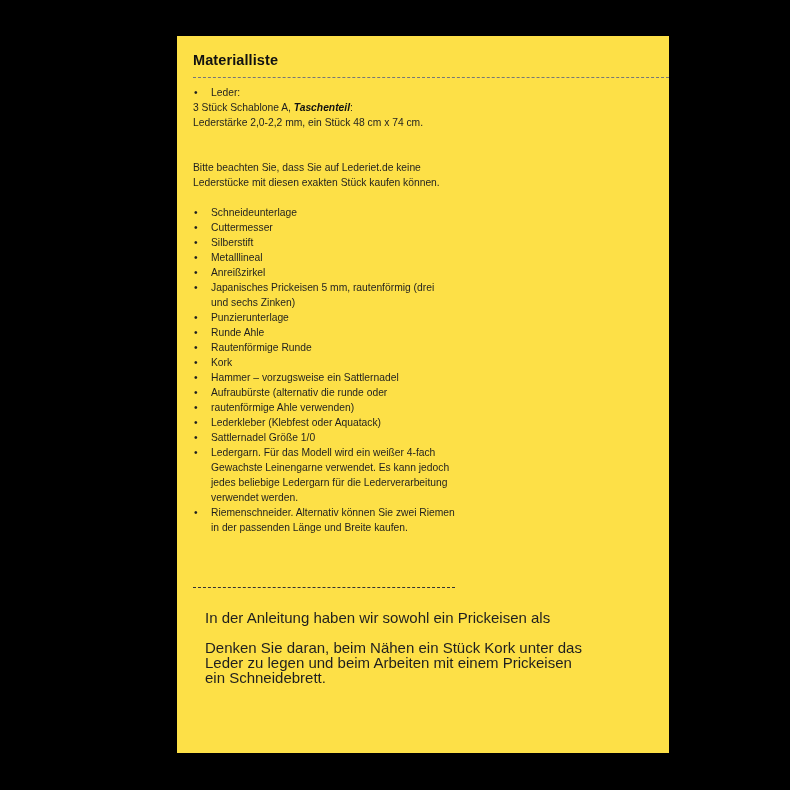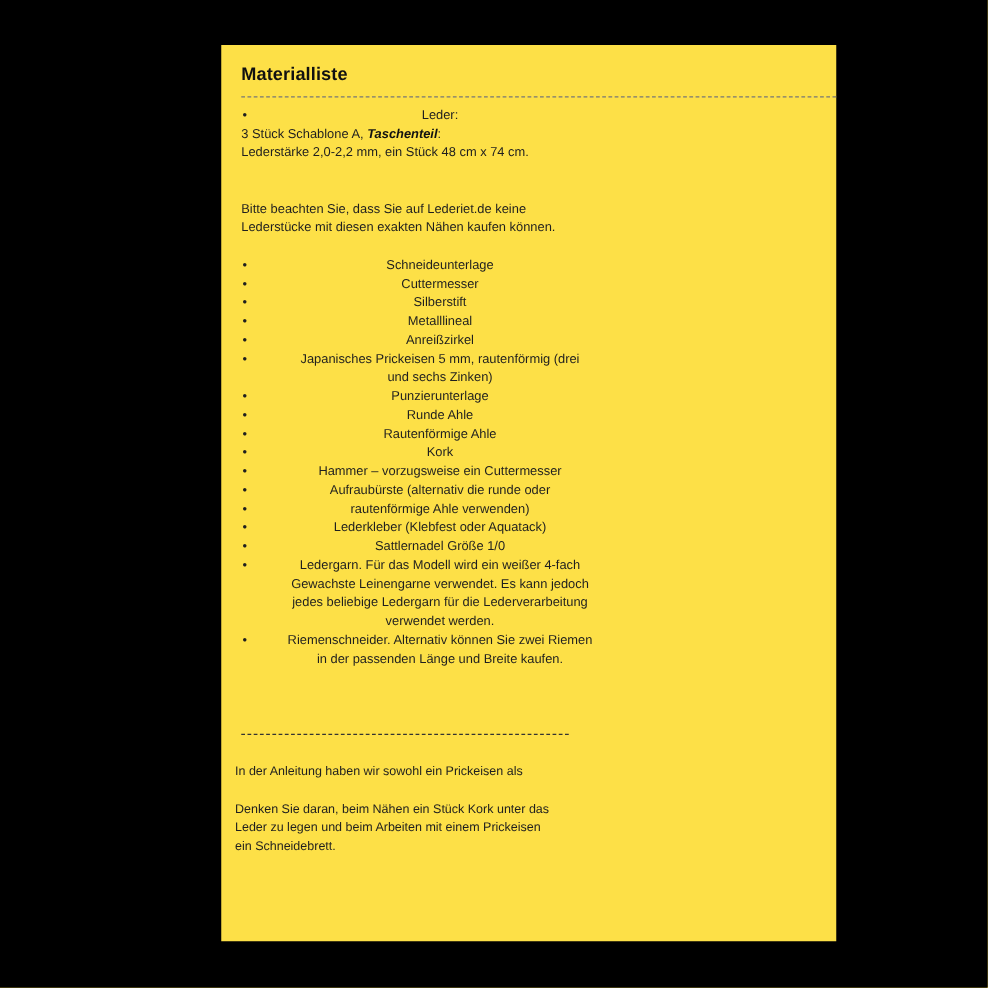--- a/index.html
+++ b/index.html
@@ -64,29 +64,28 @@
     .bullet {
       width: 18px;
       flex: 0 0 18px;
       text-align: left;
       padding-left: 1px;
       box-sizing: border-box;
     }
     .bullet-text {
       white-space: pre-line;
       flex: 1 1 auto;
-      text-align: center;
     }
     b { font-weight: bold; color: #111; font-style: italic; }
     .content2 {
       position: absolute;
-      left: 11px;
+      left: 28px;
       top: 574px;
       width: 300px;
-      font-size: 10px;
+      font-size: 15px;
       line-height: 15px;
       color: #1f1f1f;
     }
   </style>
 </head>
 <body>
 
 <div class="page">
   <div class="title">Materialliste</div>
   <div class="rule-top"></div>
@@ -94,21 +93,21 @@
   <div class="content">
     <div class="bullet-row">
       <span class="bullet">•</span>
       <span class="bullet-text">Leder:</span>
     </div>
     <div class="line"><span>3 Stück Schablone A, </span><b>Taschenteil</b><span>:</span></div>
     <div class="line">Lederstärke 2,0-2,2 mm, ein Stück 48 cm x 74 cm.</div>
     <div class="blank"></div>
     <div class="blank"></div>
     <div class="line">Bitte beachten Sie, dass Sie auf Lederiet.de keine</div>
-    <div class="line">Lederstücke mit diesen exakten Nähen kaufen können.</div>
+    <div class="line">Lederstücke mit diesen exakten Stück kaufen können.</div>
     <div class="blank"></div>
 
     <div id="tools-list">
         <div class="bullet-row">
           <span class="bullet">•</span>
           <span class="bullet-text">Schneideunterlage</span>
         </div>
         <div class="bullet-row">
           <span class="bullet">•</span>
           <span class="bullet-text">Cuttermesser</span>
@@ -133,29 +132,29 @@
         <div class="bullet-row">
           <span class="bullet">•</span>
           <span class="bullet-text">Punzierunterlage</span>
         </div>
         <div class="bullet-row">
           <span class="bullet">•</span>
           <span class="bullet-text">Runde  Ahle</span>
         </div>
         <div class="bullet-row">
           <span class="bullet">•</span>
-          <span class="bullet-text">Rautenförmige Ahle</span>
+          <span class="bullet-text">Rautenförmige Runde</span>
         </div>
         <div class="bullet-row">
           <span class="bullet">•</span>
           <span class="bullet-text">Kork</span>
         </div>
         <div class="bullet-row">
           <span class="bullet">•</span>
-          <span class="bullet-text">Hammer – vorzugsweise ein Cuttermesser</span>
+          <span class="bullet-text">Hammer – vorzugsweise ein Sattlernadel</span>
         </div>
         <div class="bullet-row">
           <span class="bullet">•</span>
           <span class="bullet-text">Aufraubürste (alternativ die runde oder</span>
         </div>
         <div class="bullet-row">
           <span class="bullet">•</span>
           <span class="bullet-text">rautenförmige Ahle verwenden)</span>
         </div>
         <div class="bullet-row">

